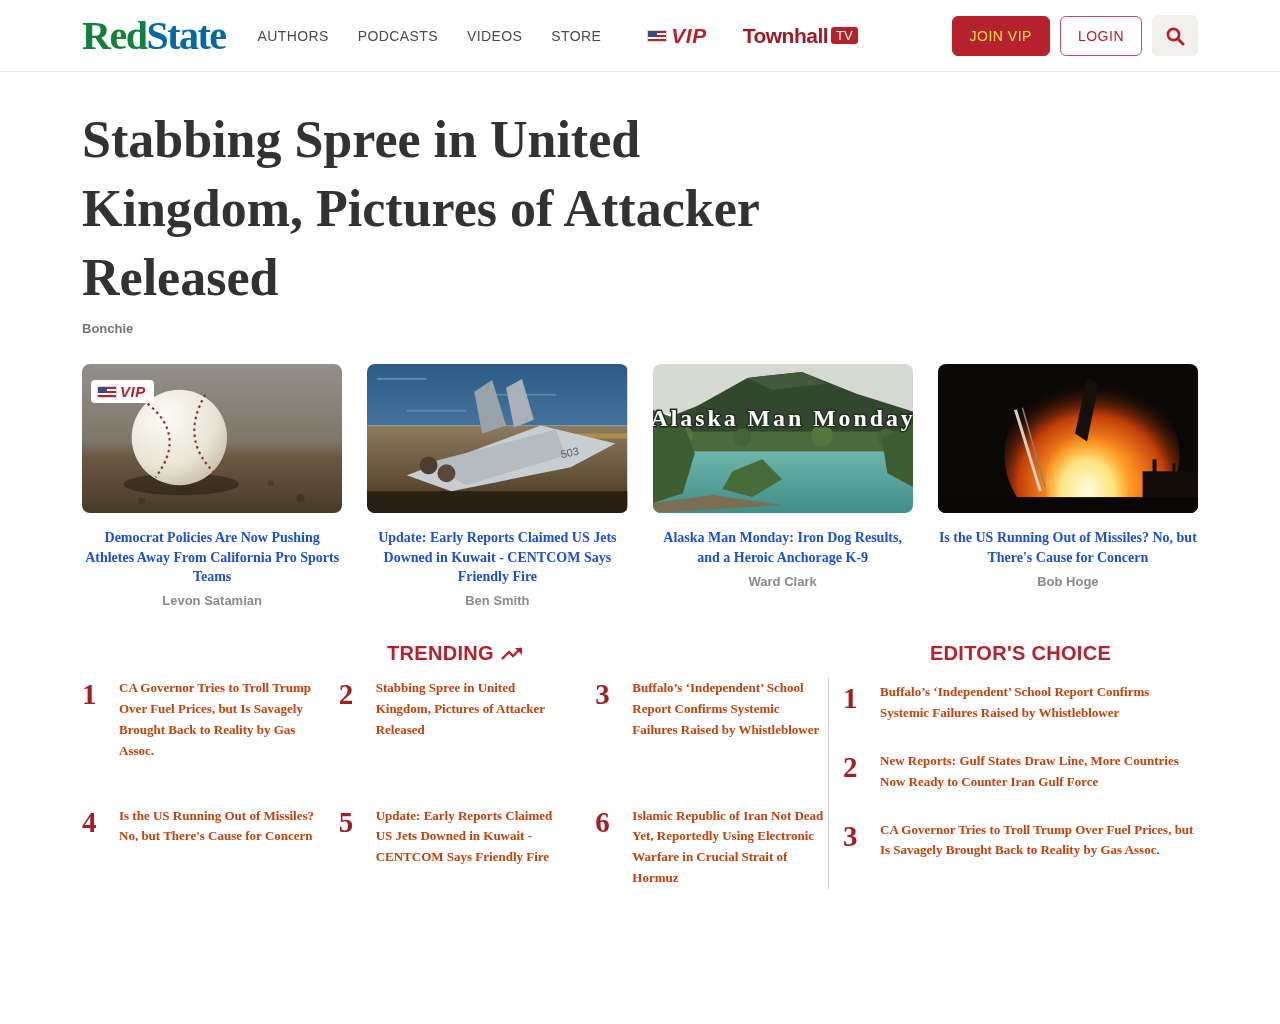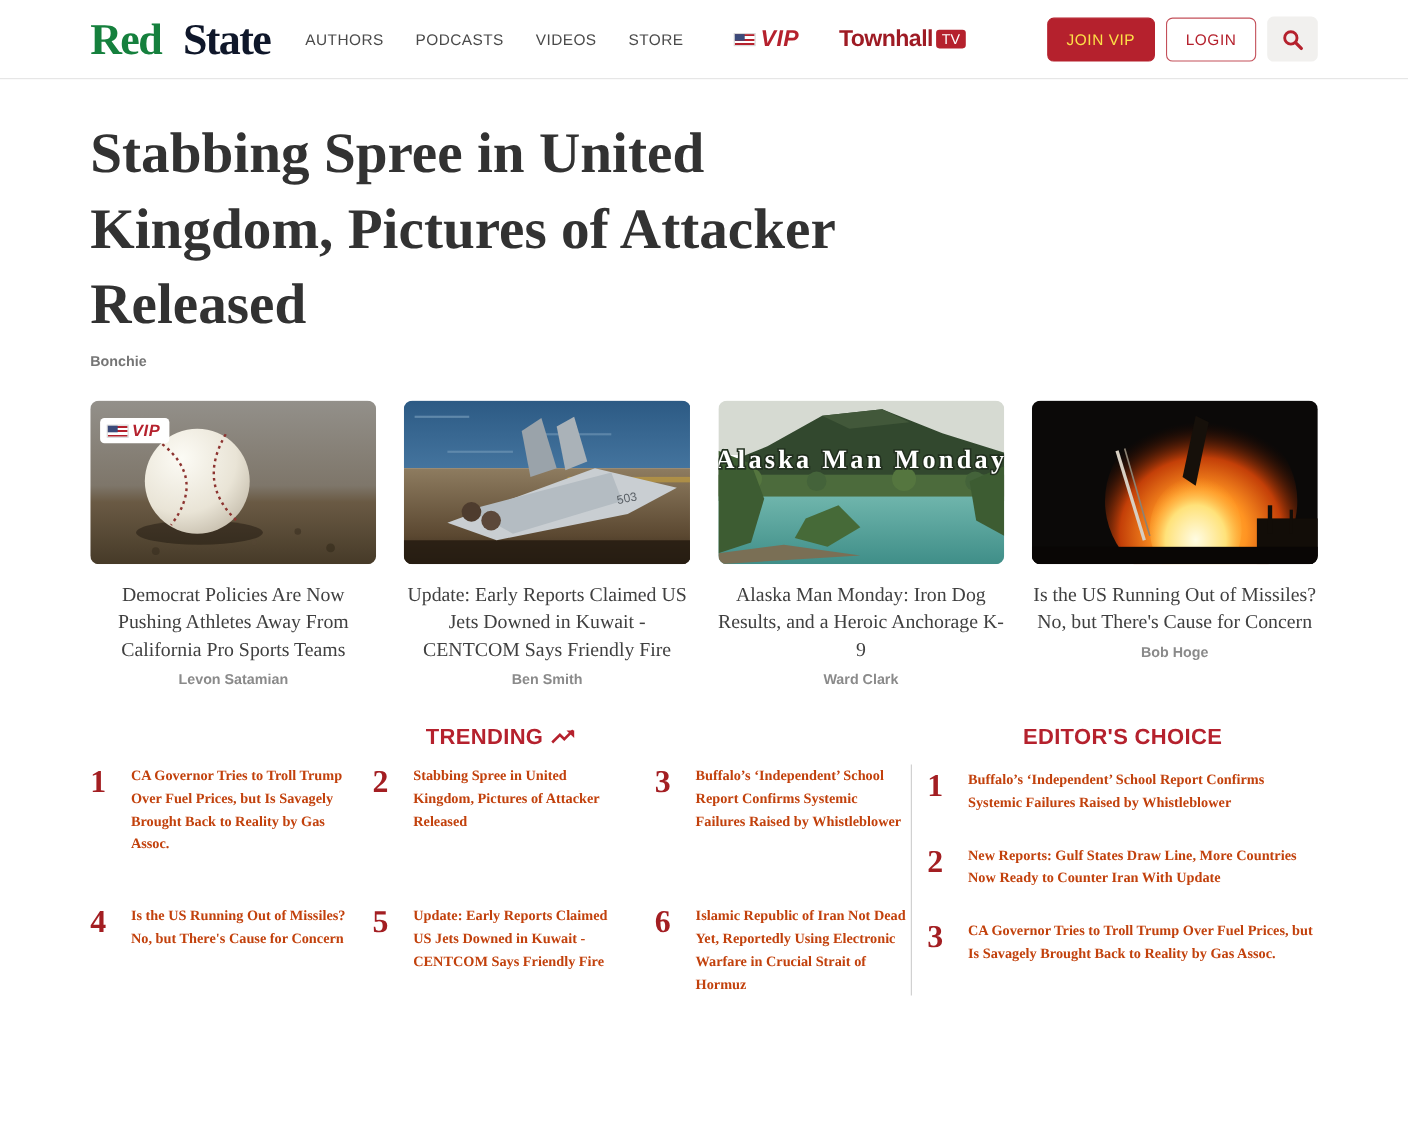--- a/index.html
+++ b/index.html
@@ -5,21 +5,21 @@
   * { margin:0; padding:0; box-sizing:border-box; }
   html,body { width:1280px; height:1024px; background:#fff; overflow:hidden;
               font-family:"Liberation Sans", sans-serif; }
   .container { width:1116px; margin:0 auto; }
 
   
   .header-outer { border-bottom:1px solid #e4e4e4; }
   .header { height:71px; display:flex; align-items:center; }
   .logo { font-family:"Liberation Serif", serif; font-weight:bold; font-size:40px;
           letter-spacing:-1.5px; cursor:pointer; white-space:nowrap; }
-  .logo .red { color:#15803d; } .logo .black { color:#0f172a;padding-left:20px; }
+  .logo .red { color:#15803d; } .logo .black { color:#0369a1; }
   .nav { display:flex; gap:29px; margin-left:32px; }
   .nav-item { font-size:14px; color:#4a4a4a; letter-spacing:.4px; cursor:pointer; }
   .viplogo { display:flex; align-items:center; gap:4px; margin-left:46px; cursor:pointer; }
   .flag { width:20px; height:12px; position:relative; display:inline-block;
           background:repeating-linear-gradient(#b5212d 0 2px,#fff 2px 4px);
           border:0.5px solid #d8d8d8; }
   .flag::before { content:""; position:absolute; left:0; top:0; width:9px; height:6px; background:#3b4a7a; }
   .vip-text { color:#b5212d; font-weight:bold; font-style:italic; font-size:21px; letter-spacing:.5px;text-align:center; }
   .townhall { display:flex; align-items:center; gap:3px; margin-left:36px; cursor:pointer; }
   .townhall-word { color:#9e1b24; font-weight:bold; font-size:21px; letter-spacing:-.5px; }
@@ -38,22 +38,22 @@
                 line-height:1.33; color:#323232; max-width:790px; cursor:pointer; }
   .hero-author { margin-top:9px; font-size:13px; font-weight:bold; color:#757575; }
 
   
   .cards { margin-top:28px; display:grid; grid-template-columns:repeat(4,1fr); gap:25px; }
   .card-img { position:relative; height:149px; border-radius:8px; overflow:hidden; cursor:pointer; }
   .card-img svg { width:100%; height:100%; display:block; }
   .vip-badge { position:absolute; top:16px; left:9px; background:#fff; border-radius:4px;
                padding:3px 8px 3px 6px; display:flex; align-items:center; gap:3px; }
   .vip-badge .vip-text { font-size:15px; }
-  .card-title { margin-top:15px; font-family:"Liberation Serif", serif; font-weight:normal;
-                font-size:18px; line-height:1.38; color:#404040; text-align:center; cursor:pointer; }
+  .card-title { margin-top:15px; font-family:"Liberation Serif", serif; font-weight:bold;
+                font-size:14px; line-height:1.38; color:#1d4ed8; text-align:center; cursor:pointer; }
   .card-author { margin-top:7px; font-size:13px; font-weight:bold; color:#8a8a8a; text-align:center; }
 
   
   .lists { margin-top:34px; display:flex; }
   .trending-col { width:746px; }
   .vdivider { width:1px; background:#cccccc; margin:36px 0 0 0; }
   .editors-col { width:369px; padding-left:14px; }
   .list-heading { color:#b5212d; font-size:20px; font-weight:600; letter-spacing:.3px;
                   text-align:center; display:flex; align-items:center; justify-content:center; gap:7px; }
   .trending-grid { margin-top:13px; display:grid; grid-template-columns:repeat(3,1fr);
@@ -280,21 +280,21 @@
 
     <div class="editors-col">
       <h2 class="list-heading">EDITOR'S CHOICE</h2>
       <div class="editors-list">
         <div class="list-item">
           <span class="item-num">1</span>
           <span class="item-text">Buffalo’s ‘Independent’ School Report Confirms Systemic Failures Raised by Whistleblower</span>
         </div>
         <div class="list-item">
           <span class="item-num">2</span>
-          <span class="item-text">New Reports: Gulf States Draw Line, More Countries Now Ready to Counter Iran With Update</span>
+          <span class="item-text">New Reports: Gulf States Draw Line, More Countries Now Ready to Counter Iran Gulf Force</span>
         </div>
         <div class="list-item">
           <span class="item-num">3</span>
           <span class="item-text">CA Governor Tries to Troll Trump Over Fuel Prices, but Is Savagely Brought Back to Reality by Gas Assoc.</span>
         </div>
       </div>
     </div>
   </section>
 
 </div>

